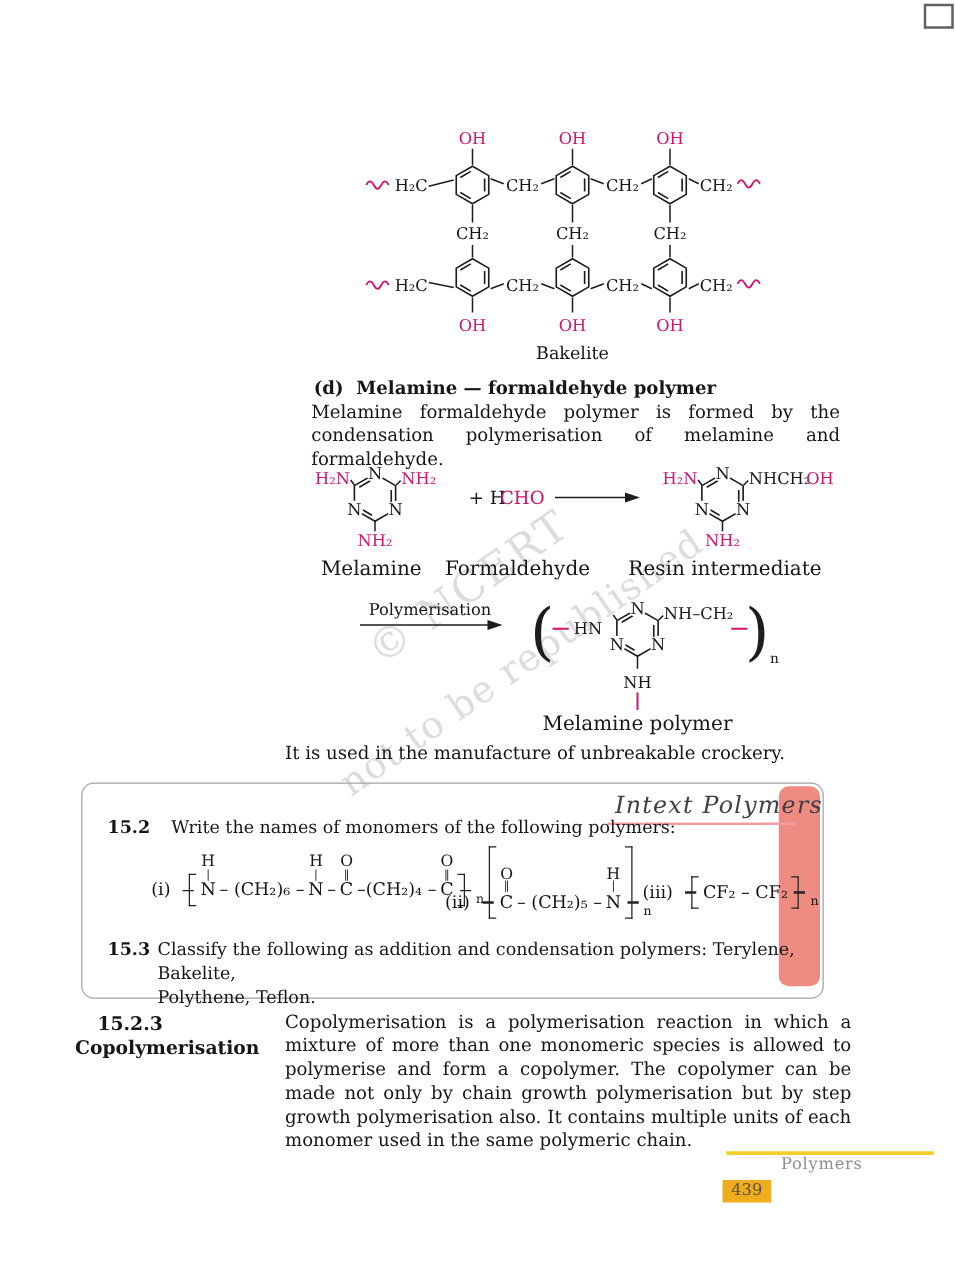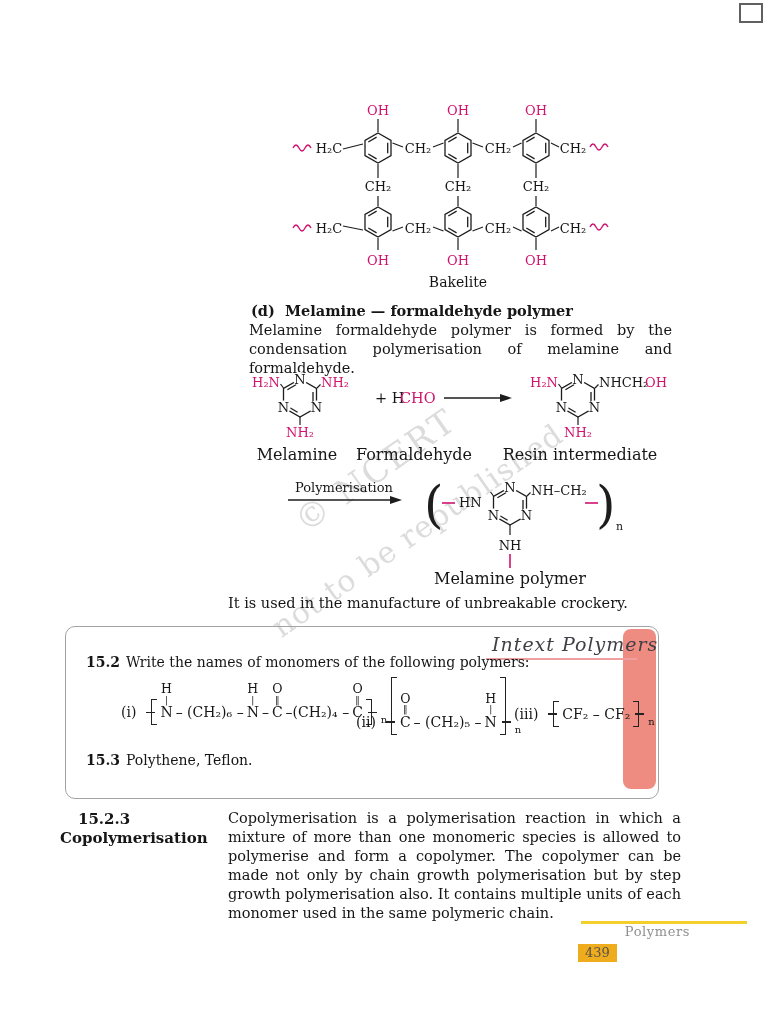--- a/index.html
+++ b/index.html
@@ -186,21 +186,21 @@
   </svg>
   <span class="struct-label" style="left:510px;top:569px;">Melamine polymer</span>
 
   <div class="abs body-text" style="left:228px;top:594px;">It is used in the manufacture of unbreakable crockery.</div>
 
   <div id="intext-box">
     <div id="intext-bar" style="background: rgb(239, 140, 130);"></div>
     <div id="intext-title">Intext Polymers</div>
     <div id="intext-underline" style="background: rgb(239, 159, 159);"></div>
 
-    <div class="q-row" style="left:20px;top:26px;width:540px;">
+    <div class="q-row" style="left:20px;top:26px;width:540px;gap:11px;">
       <span class="q-num">15.2</span>
       <span>Write the names of monomers of the following polymers:</span>
     </div>
 
     <div class="formula" style="left:55px;top:56px;">
       <span class="f-label">(i)</span>
       <span class="stub l"></span>
       <span class="brk l"></span>
       <span class="tok">
         <span class="above">H</span>
@@ -266,20 +266,21 @@
           <span class="main">CF₂ – CF₂</span>
         </span>
       <span class="brk r"></span>
       <span class="stub r"></span>
       <span class="subn">n</span>
     </div>
 
     <div class="q-row" style="left:20px;top:124px;width:560px;">
       <span class="q-num">15.3</span>
       <span>
+        <span style="display:block">Classify the following as addition and condensation polymers:  Terylene, Bakelite,</span>
         <span style="display:block">Polythene, Teflon.</span>
       </span>
     </div>
   </div>
 
   <div class="side-head" style="left:78px;top:810px;">15.2.3</div>
   <div class="side-head" style="left:60px;top:829px;">Copolymerisation</div>
   <div class="abs body-text" style="left:228px;top:809px;width:453px;">Copolymerisation is a polymerisation reaction in which a mixture of more than one monomeric species is allowed to polymerise and form a copolymer. The copolymer can be made not only by chain growth polymerisation but by step growth polymerisation also. It contains multiple units of each monomer used in the same polymeric chain.</div>
 
   <div id="footer-row">

